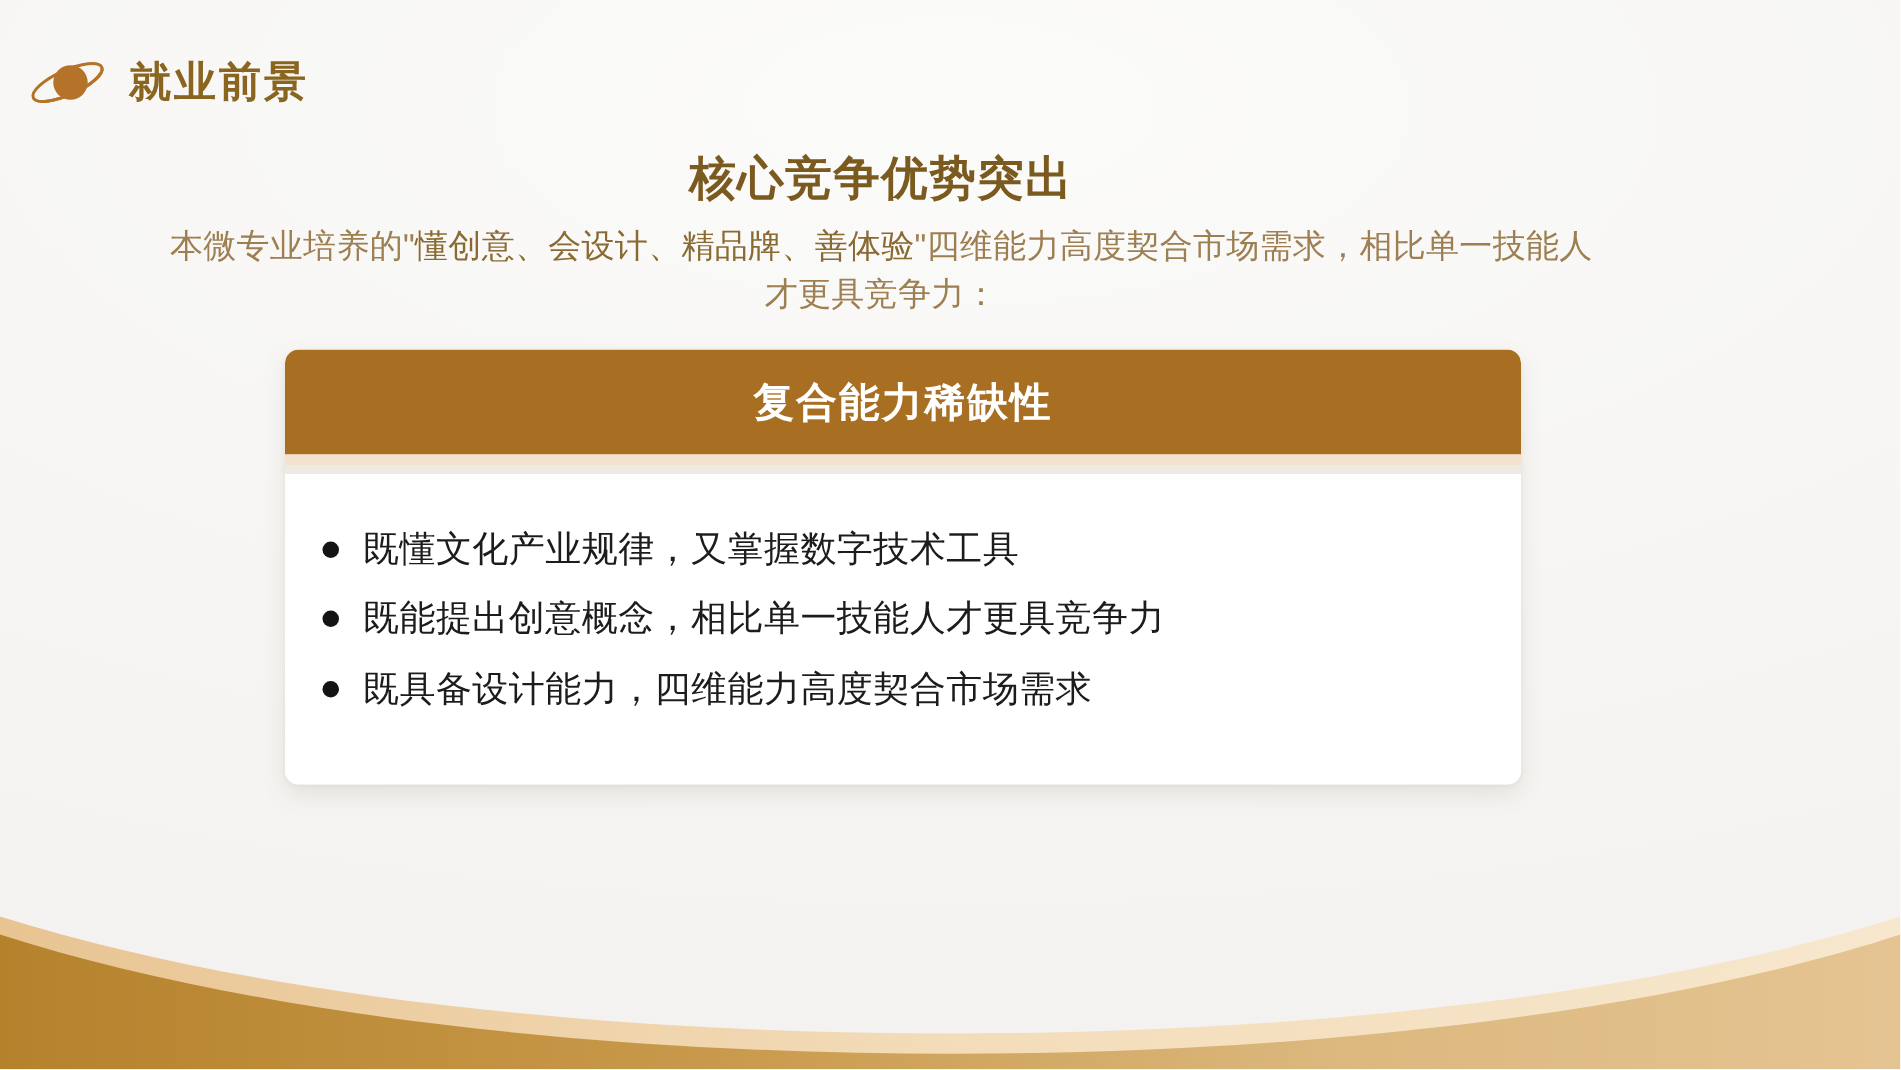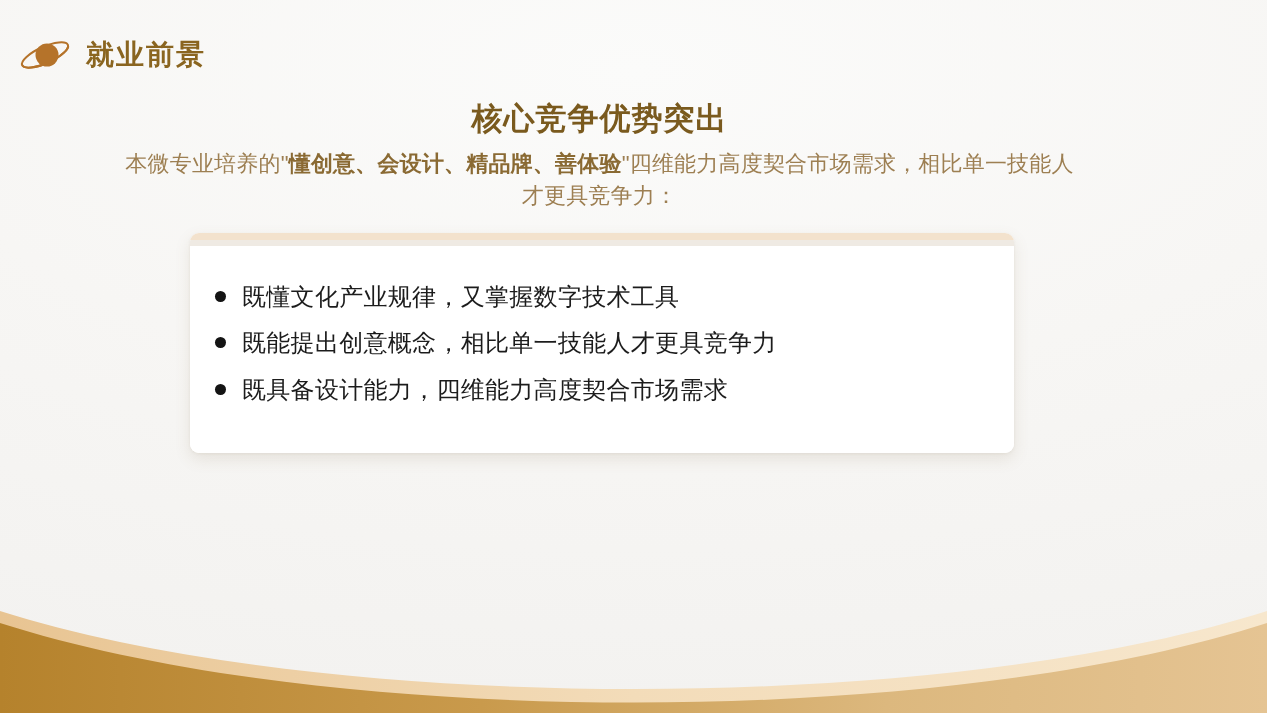--- a/index.html
+++ b/index.html
@@ -59,21 +59,21 @@
     font-weight: 700;
     letter-spacing: 2px;
     color: #8a6520;
     line-height: 1;
     white-space: nowrap;
   }
 
   
   .intro {
     position: absolute;
-    left: 16px;
+    left: 4px;
     top: 100px;
     width: 1167px;
     text-align: center;
   }
   .intro-heading {
     font-size: 31px;
     font-weight: 700;
     color: #7a5a1e;
     letter-spacing: 1px;
     line-height: 1.22;
@@ -81,21 +81,21 @@
   }
   .intro-body {
     margin: 10px auto 0;
     width: 960px;
     font-size: 22px;
     line-height: 1.45;
     color: #9d7f52;
     letter-spacing: 0.2px;
   }
   .intro-body .hl {
-    font-weight: 700;
+    font-weight: 400;
     color: #8a6a33;
   }
 
   
   .card {
     position: absolute;
     left: 190px;
     top: 233px;
     width: 824px;
     border-radius: 9px;
@@ -174,20 +174,23 @@
     </svg>
     <div class="page-title">就业前景</div>
   </div>
 
   <div class="intro">
     <div class="intro-heading">核心竞争优势突出</div>
     <div class="intro-body"><span>本微专业培养的"</span><span class="hl">懂创意、会设计、精品牌、善体验</span><span>"四维能力高度契合市场需求，相比单一技能人才更具竞争力：</span></div>
   </div>
 
   <div class="card">
+    <div class="card-header">
+      <div class="card-header-title">复合能力稀缺性</div>
+    </div>
     <div class="card-divider"></div>
     <div class="card-divider2"></div>
     <div class="card-body">
       <ul class="bullet-list">
         <li class="bullet-item">
           <span class="bullet-dot"></span>
           <span class="bullet-text">既懂文化产业规律，又掌握数字技术工具</span>
         </li>
         <li class="bullet-item">
           <span class="bullet-dot"></span>

